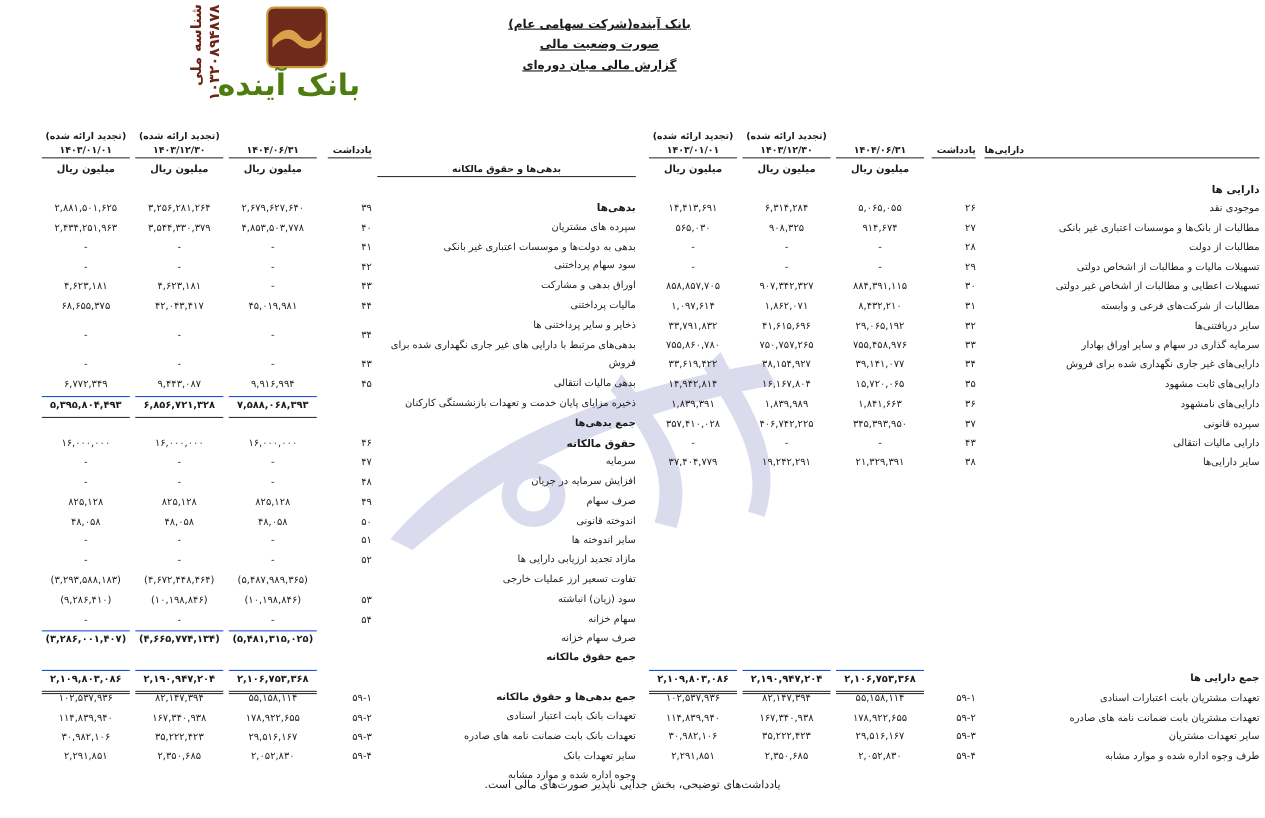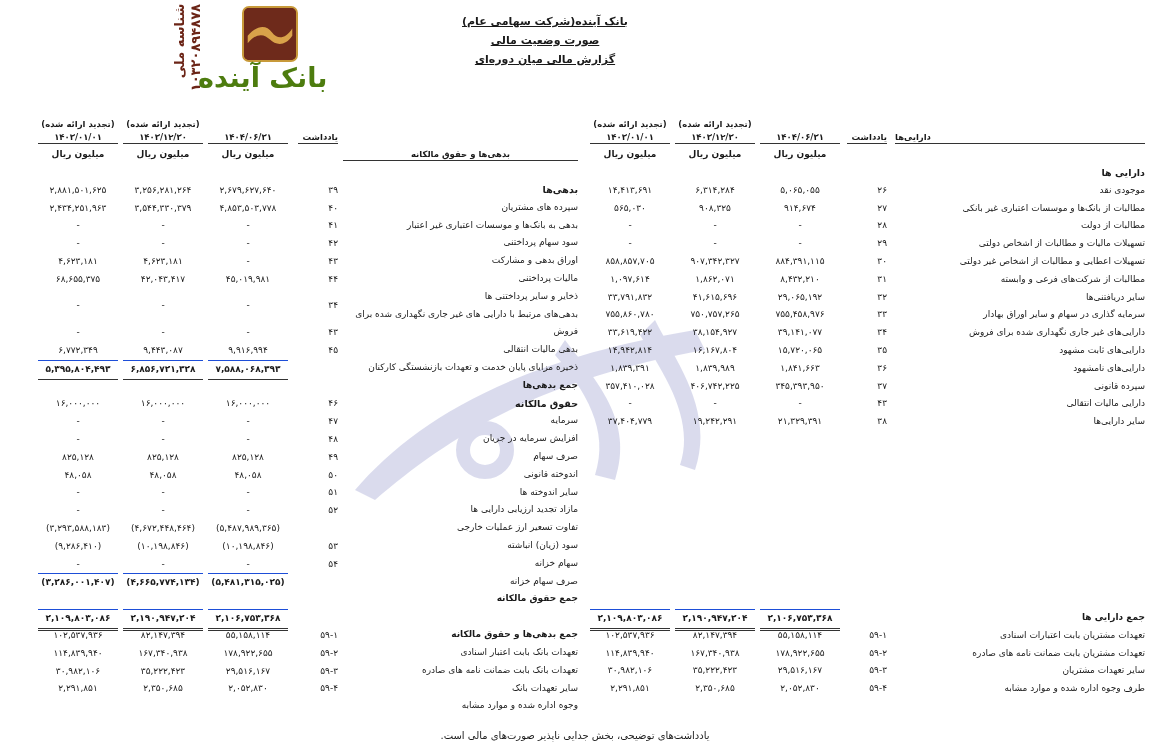--- a/index.html
+++ b/index.html
@@ -47,21 +47,21 @@
   .hdr-restated { height: 14px; font-size: 8.5px; font-weight: bold; }
   .hdr-date { height: 16px; font-size: 8.5px; font-weight: bold; }
   .hdr-date .c-num, .hdr-date .c-label, .hdr-date .c-note { border-bottom: 1px solid #333; height: 14px; line-height: 14px; }
   .hdr-unit { height: 18px; font-size: 9px; font-weight: bold; }
   .bold { font-weight: bold; }
   .sec { font-weight: bold; font-size: 9.5px; }
 
   .topline .c-num { border-top: 1px solid #1d4ed8; }
   .dbl .c-num { border-bottom: 3px double #333; }
 
-  .footer { position: absolute; top: 730px; left: 0; width: 1150px; text-align: center; direction: rtl; font-size: 10px; }
+  .footer { position: absolute; top: 708px; left: 0; width: 1150px; text-align: center; direction: rtl; font-size: 10px; }
 
   .watermark { position: absolute; left: 335px; top: 300px; width: 410px; height: 210px; pointer-events: none; opacity: 0.22; }
   .tall-row { height: 35.6px; }
   .tall-row .c-label { line-height: 17.8px; white-space: normal; }
   .tall-row .c-num, .tall-row .c-note { top: 8px; }
 </style>
 </head>
 <body>
 
 <div class="page">
@@ -277,21 +277,21 @@
 
     <div id="liab-rows">
         <div class="row">
           <span class="cell c-label">سپرده های مشتریان</span>
           <span class="cell c-note">۳۹</span>
           <span class="cell c-num c-n1">۲,۶۷۹,۶۲۷,۶۴۰</span>
           <span class="cell c-num c-n2">۳,۲۵۶,۲۸۱,۲۶۴</span>
           <span class="cell c-num c-n3">۲,۸۸۱,۵۰۱,۶۲۵</span>
         </div>
         <div class="row">
-          <span class="cell c-label">بدهی به بانک‌ها و موسسات اعتباری غیر اعتبار</span>
+          <span class="cell c-label">بدهی به دولت‌ها و موسسات اعتباری غیر بانکی</span>
           <span class="cell c-note">۴۰</span>
           <span class="cell c-num c-n1">۴,۸۵۳,۵۰۳,۷۷۸</span>
           <span class="cell c-num c-n2">۳,۵۴۴,۳۳۰,۳۷۹</span>
           <span class="cell c-num c-n3">۲,۴۳۴,۲۵۱,۹۶۳</span>
         </div>
         <div class="row">
           <span class="cell c-label">سود سهام پرداختنی</span>
           <span class="cell c-note">۴۱</span>
           <span class="cell c-num c-n1">-</span>
           <span class="cell c-num c-n2">-</span>

